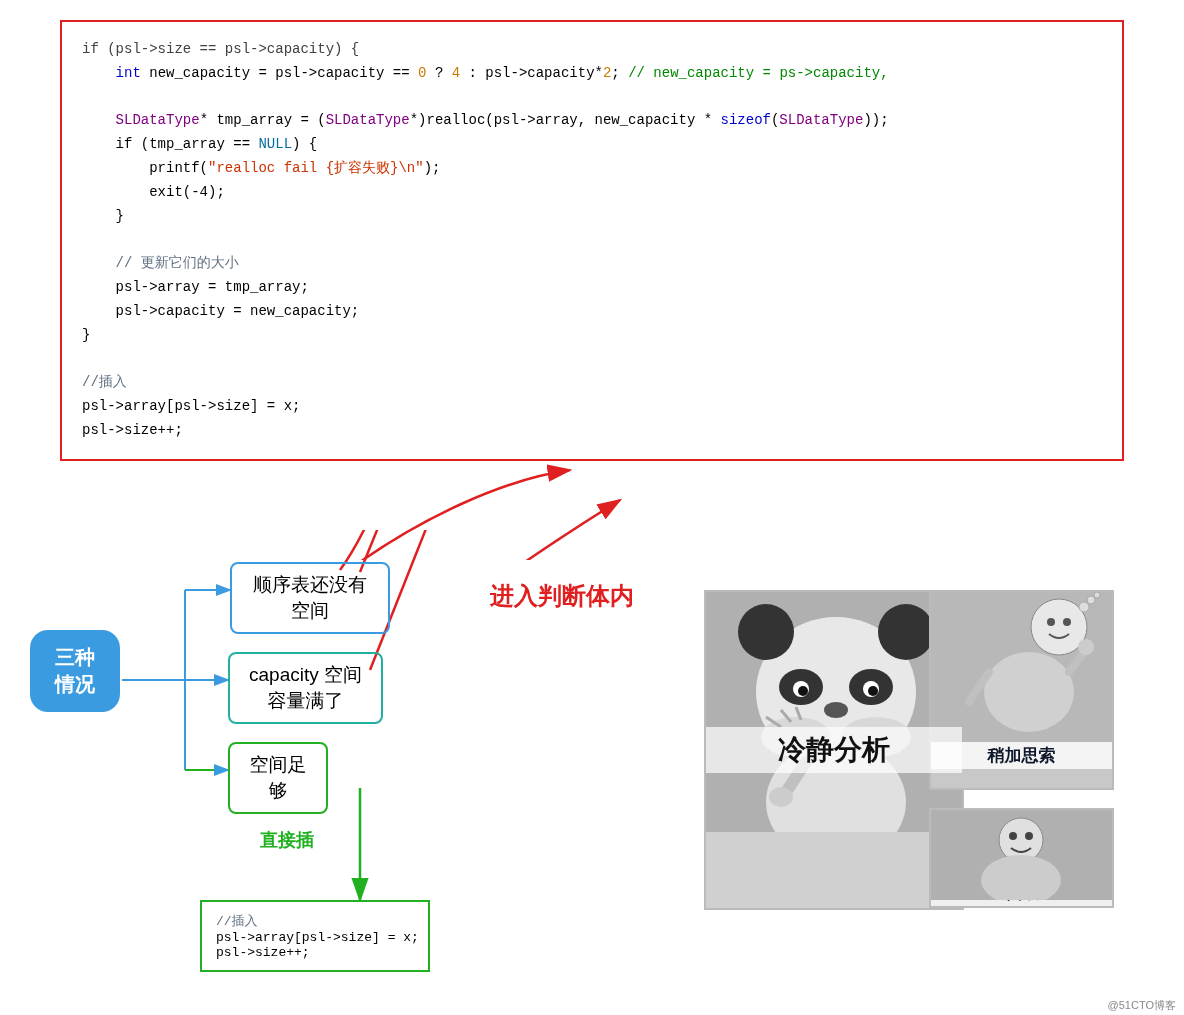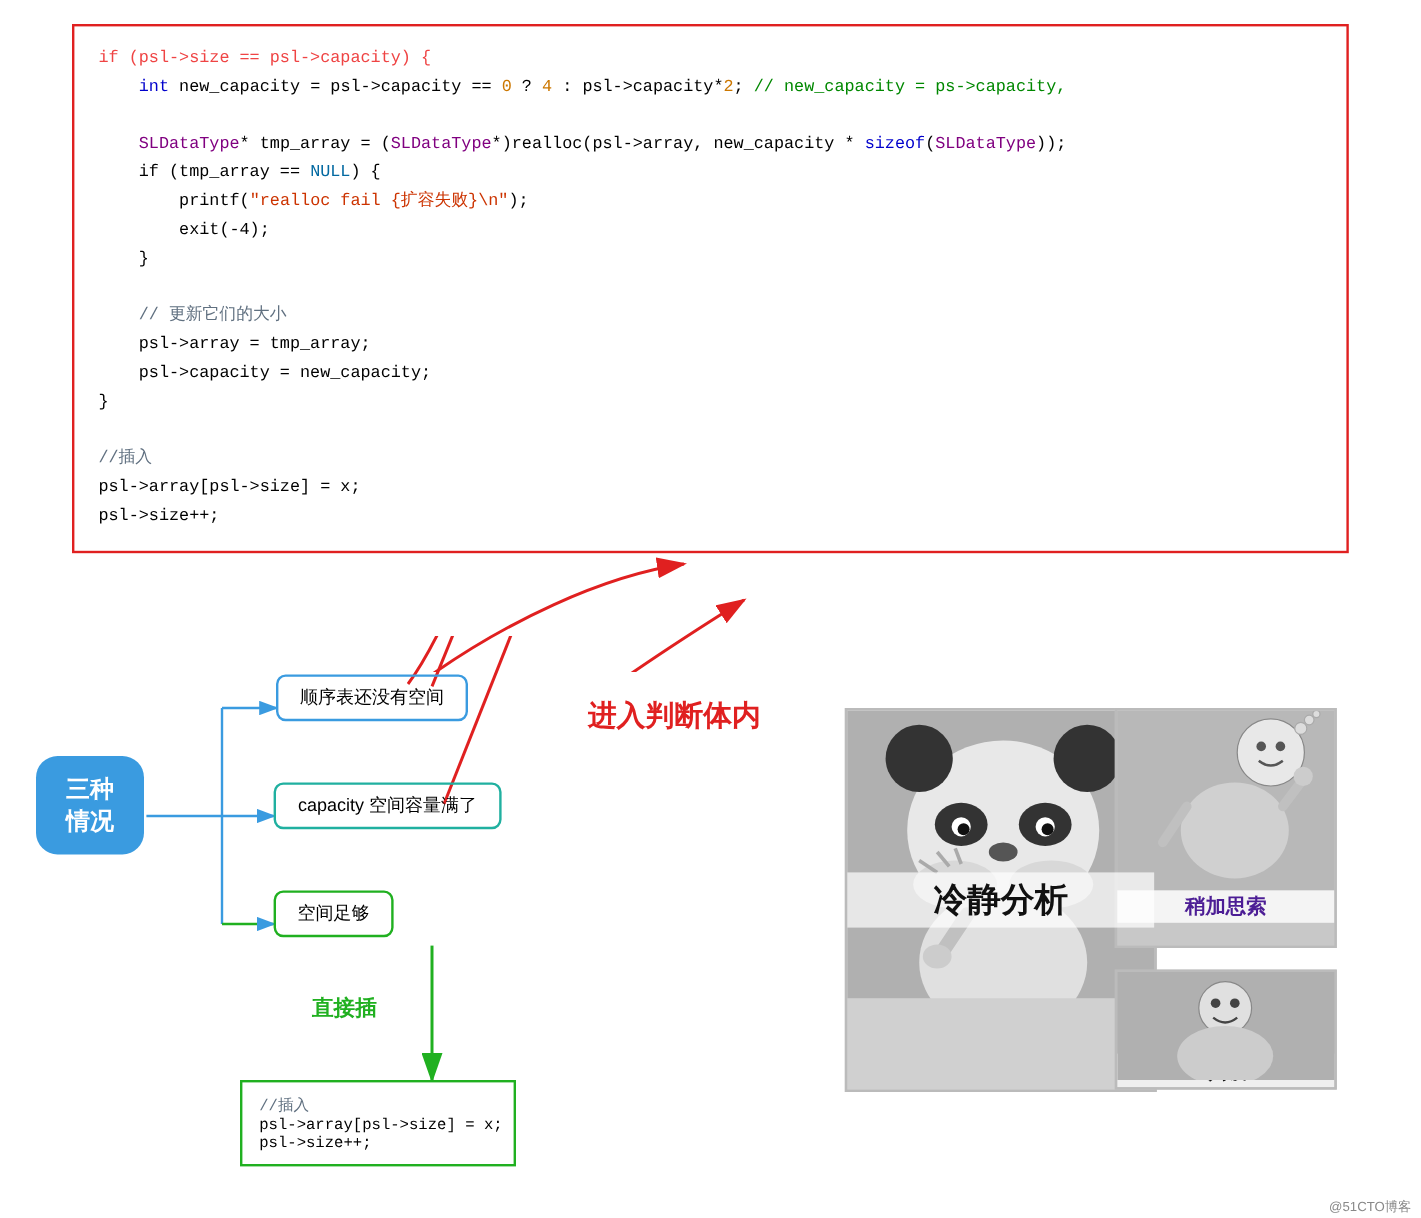--- a/index.html
+++ b/index.html
@@ -53,21 +53,21 @@
       font-weight: bold;
       width: 90px;
       text-align: center;
     }
 
     
     .sit-box {
       position: absolute;
       border-radius: 8px;
       padding: 8px 16px;
-      font-size: 15px;
+      font-size: 19px;
       font-family: 'Microsoft YaHei', Arial, sans-serif;
       text-align: center;
     }
     .sit-box-blue {
       border: 2px solid #3a9be0;
       color: #000;
     }
     .sit-box-teal {
       border: 2px solid #20b0a0;
       color: #000;
@@ -117,21 +117,21 @@
       font-size: 11px;
       color: #888;
       font-family: Arial, sans-serif;
     }
   </style>
 </head>
 <body>
 
 <div class="code-container">
 
-  <div class="code-line"><span style="color:#ef4444">if (psl-&gt;size == psl-&gt;capacity) {</span></div>
+  <div class="code-line"><span style="color:#404040">if (psl-&gt;size == psl-&gt;capacity) {</span></div>
 
   <div class="code-line"><span style="color:#000">    </span><span style="color:#0000cc">int</span><span style="color:#000"> new_capacity = psl-&gt;capacity == </span><span style="color:#cc7700">0</span><span style="color:#000"> ? </span><span style="color:#cc7700">4</span><span style="color:#000"> : psl-&gt;capacity*</span><span style="color:#cc7700">2</span><span style="color:#000">; </span><span style="color:#008800">// new_capacity = ps-&gt;capacity,</span></div>
 
 
   <div class="code-line">&nbsp;</div>
 
   <div class="code-line"><span style="color:#000">    </span><span style="color:#800080">SLDataType</span><span style="color:#000">* tmp_array = (</span><span style="color:#800080">SLDataType</span><span style="color:#000">*)realloc(psl-&gt;array, new_capacity * </span><span style="color:#0000cc">sizeof</span><span style="color:#000">(</span><span style="color:#800080">SLDataType</span><span style="color:#000">));</span></div>
 
   <div class="code-line"><span style="color:#000">    if (tmp_array == </span><span style="color:#0369a1">NULL</span><span style="color:#000">) {</span></div>
 
@@ -195,21 +195,21 @@
   </svg>
 
   <div class="three-box" style="position:absolute;left:30px;top:100px;">
     <span>三种情况</span>
   </div>
 
   <div class="sit-box sit-box-blue" style="position:absolute;left:230px;top:32px;width:160px;">
     <span>顺序表还没有空间</span>
   </div>
 
-  <div class="sit-box sit-box-teal" style="position:absolute;left:228px;top:122px;width:190px;">
+  <div class="sit-box sit-box-teal" style="position:absolute;left:228px;top:122px;width:155px;">
     <span>capacity 空间容量满了</span>
   </div>
 
   <div class="sit-box sit-box-green" style="position:absolute;left:228px;top:212px;width:100px;">
     <span>空间足够</span>
   </div>
 
   <div style="position:absolute;left:490px;top:50px;color:#e02020;font-size:24px;font-weight:bold;font-family:'Microsoft YaHei',Arial,sans-serif;">
     <span>进入判断体内</span>
   </div>
@@ -278,21 +278,21 @@
         <line x1="60" y1="80" x2="40" y2="110" stroke="#c0c0c0" stroke-width="8" stroke-linecap="round"></line>
         <line x1="140" y1="80" x2="155" y2="60" stroke="#c0c0c0" stroke-width="8" stroke-linecap="round"></line>
 
         <circle cx="157" cy="55" r="8" fill="#ccc"></circle>
 
         <circle cx="155" cy="15" r="5" fill="#ddd" stroke="#aaa"></circle>
         <circle cx="162" cy="8" r="4" fill="#ddd" stroke="#aaa"></circle>
         <circle cx="168" cy="3" r="3" fill="#ddd" stroke="#aaa"></circle>
       </svg>
       <div style="background:rgba(255,255,255,0.8);width:100%;text-align:center;padding:2px 0;">
-        <span style="font-size:17px;font-weight:bold;color:#4c1d95;font-family:'Microsoft YaHei',Arial,sans-serif;">稍加思索</span>
+        <span style="font-size:17px;font-weight:bold;color:#0f172a;font-family:'Microsoft YaHei',Arial,sans-serif;">稍加思索</span>
       </div>
     </div>
 
     <div style="position:absolute;right:30px;top:218px;width:185px;height:100px;background:#c0c0c0;border:2px solid #bbb;overflow:hidden;display:flex;flex-direction:column;align-items:center;justify-content:flex-end;font-style:italic;">
       <svg width="185" height="90" viewBox="0 0 185 90" style="position:absolute;top:0;left:0;">
         <rect width="185" height="90" fill="#b0b0b0"></rect>
 
         <circle cx="90" cy="30" r="22" fill="#e0e0e0" stroke="#888"></circle>
         <circle cx="82" cy="26" r="4" fill="#444"></circle>
         <circle cx="98" cy="26" r="4" fill="#444"></circle>

